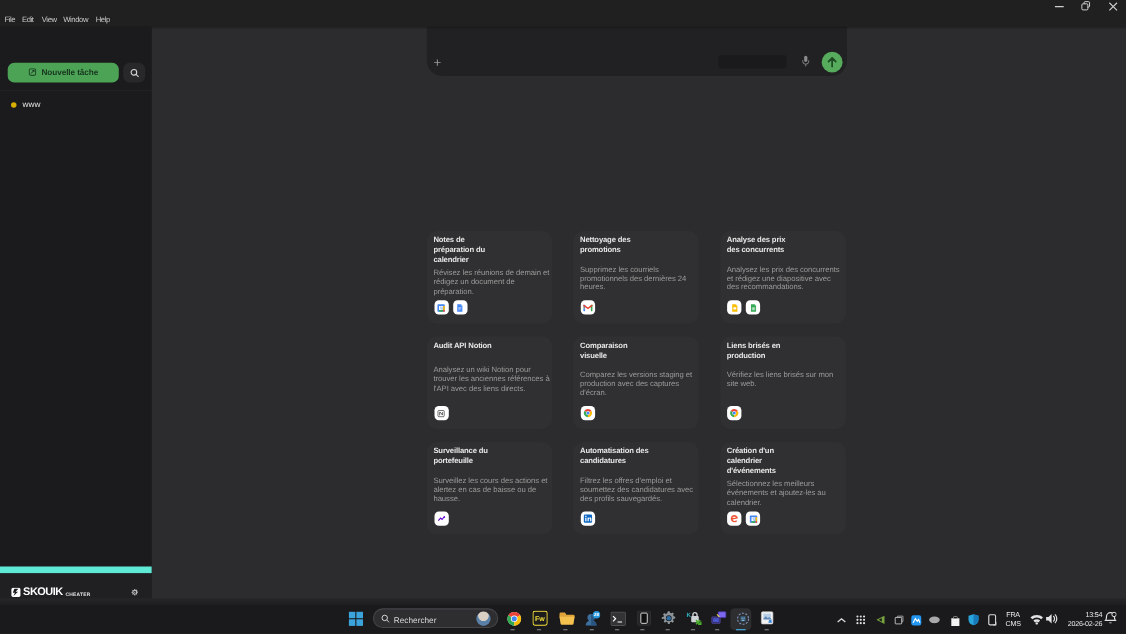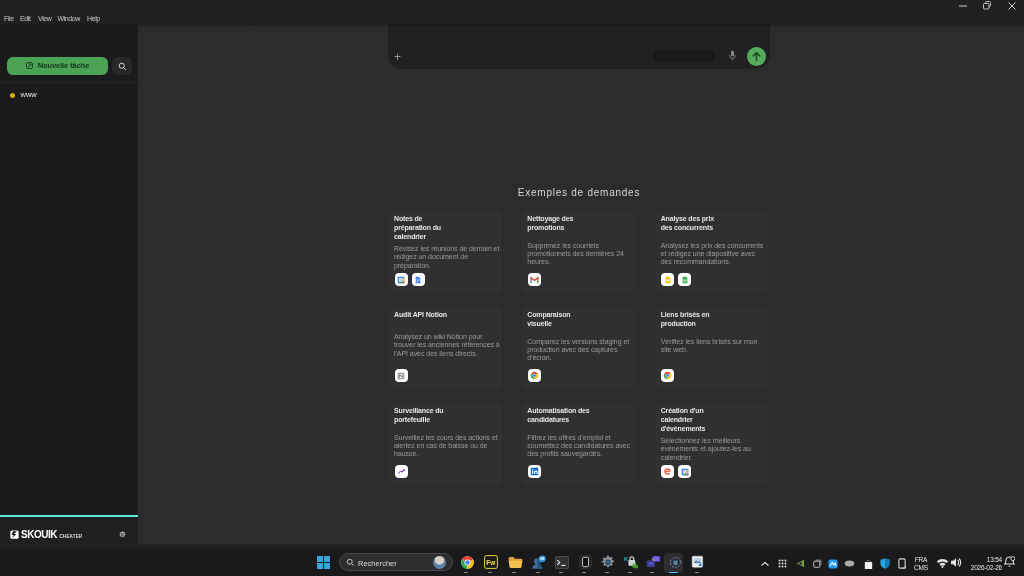--- a/index.html
+++ b/index.html
@@ -13,21 +13,21 @@
 .winctl{position:absolute;top:0;height:13px;color:#cfcfcf;}
 
 
 #sidebar{position:absolute;top:24px;left:0;width:158px;height:526px;background:#1b1b1d;}
 #newtask{position:absolute;left:7px;top:33px;width:101px;height:18px;background:#4ca355;border-radius:6px;color:#17351f;font-size:7.5px;letter-spacing:-0.1px;font-weight:bold;text-align:center;line-height:18px;}
 #searchbtn{position:absolute;left:112px;top:33px;width:20px;height:18px;background:#28282b;border-radius:6px;}
 #sidediv{position:absolute;left:0;top:58px;width:138px;height:1px;background:#242427;}
 #wwwrow{position:absolute;left:0;top:66px;width:138px;height:16px;text-decoration:underline;}
 #wwwdot{position:absolute;left:10px;top:3.2px;width:5px;height:5px;border-radius:50%;background:#d8ae00;}
 #wwwtxt{position:absolute;left:20.5px;top:0px;font-size:7.5px;line-height:9px;color:#e6e6e6;}
-#sidefoot{position:absolute;left:0;top:491px;width:138px;height:35px;background:#202023;border-top:2px solid #5eead4;}
+#sidefoot{position:absolute;left:0;top:491px;width:138px;height:35px;background:#202023;border-top:6px solid #5eead4;}
 
 
 #main{position:absolute;top:24px;left:138px;width:886px;height:526px;background:#2c2c2e;}
 #inputbox{position:absolute;left:250px;top:0px;width:382px;height:45px;background:#212123;border-radius:0 0 14px 14px;}
 #plus{position:absolute;left:6px;top:27px;width:12px;height:12px;color:#9a9a9a;font-size:12px;line-height:12px;}
 #selector{position:absolute;left:265px;top:26px;width:62px;height:12px;background:#1a1a1c;border-radius:3px;}
 #micwrap{position:absolute;left:340px;top:26px;width:9px;height:12px;}
 #sendbtn{position:absolute;left:359px;top:23px;width:19px;height:19px;border-radius:50%;background:#57ab5c;}
 #heading{position:absolute;left:250px;top:162.5px;width:382px;text-align:center;font-size:10px;letter-spacing:0.75px;color:#d6d6d6;}
 
@@ -104,21 +104,20 @@
       <div id="selector"></div>
       <svg id="micwrap" width="9" height="12" viewBox="0 0 10 14">
           <rect x="3.3" y="0.8" width="3.4" height="6.6" rx="1.7" fill="#8b8b8b"></rect>
           <path d="M1.8 5.6 v1 a3.2 3.2 0 0 0 6.4 0 V5.6" fill="none" stroke="#8b8b8b" stroke-width="1"></path>
           <line x1="5" y1="10" x2="5" y2="12" stroke="#8b8b8b" stroke-width="1"></line>
         </svg>
       <div id="sendbtn"><svg width="19" height="19" viewBox="0 0 19 19">
             <path d="M9.5 13.5 V6 M6.2 9 L9.5 5.6 L12.8 9" fill="none" stroke="#1e4a24" stroke-width="1.6" stroke-linecap="round" stroke-linejoin="round"></path>
           </svg></div>
     </div>
-    <div id="heading">Exemples de demandes</div>
 
     <div class="card" style="left:250px;top:186px;">
       <div class="ct" style="top:5px;">Notes de<br>préparation du<br>calendrier</div>
       <div class="cd" style="top:35.1px;">Révisez les réunions de demain et<br>rédigez un document de<br>préparation.</div>
       <div class="ci">
         <span class="tile">
             <svg width="8" height="8" viewBox="0 0 24 24">
               <rect x="2" y="2" width="20" height="20" rx="2" fill="#4285f4"></rect>
               <rect x="6.5" y="6.5" width="11" height="11" fill="#fff"></rect>
               <rect x="17.5" y="6.5" width="4.5" height="11" fill="#fbbc04"></rect>

